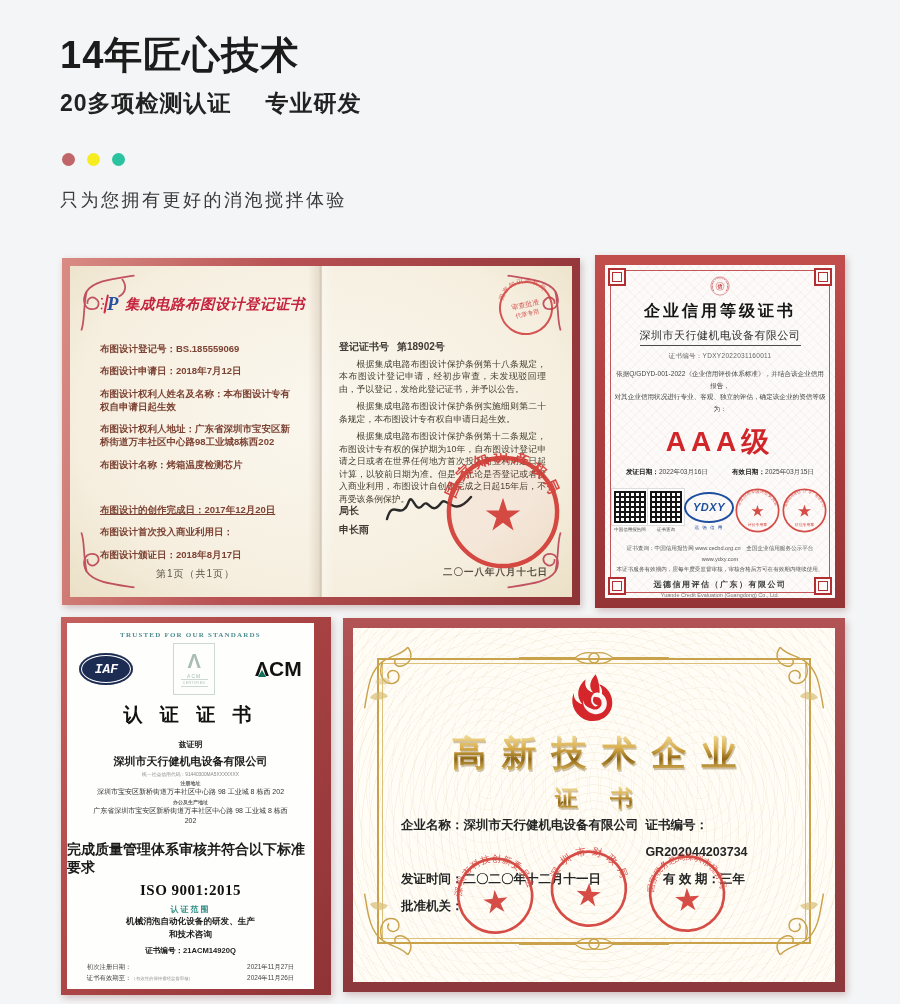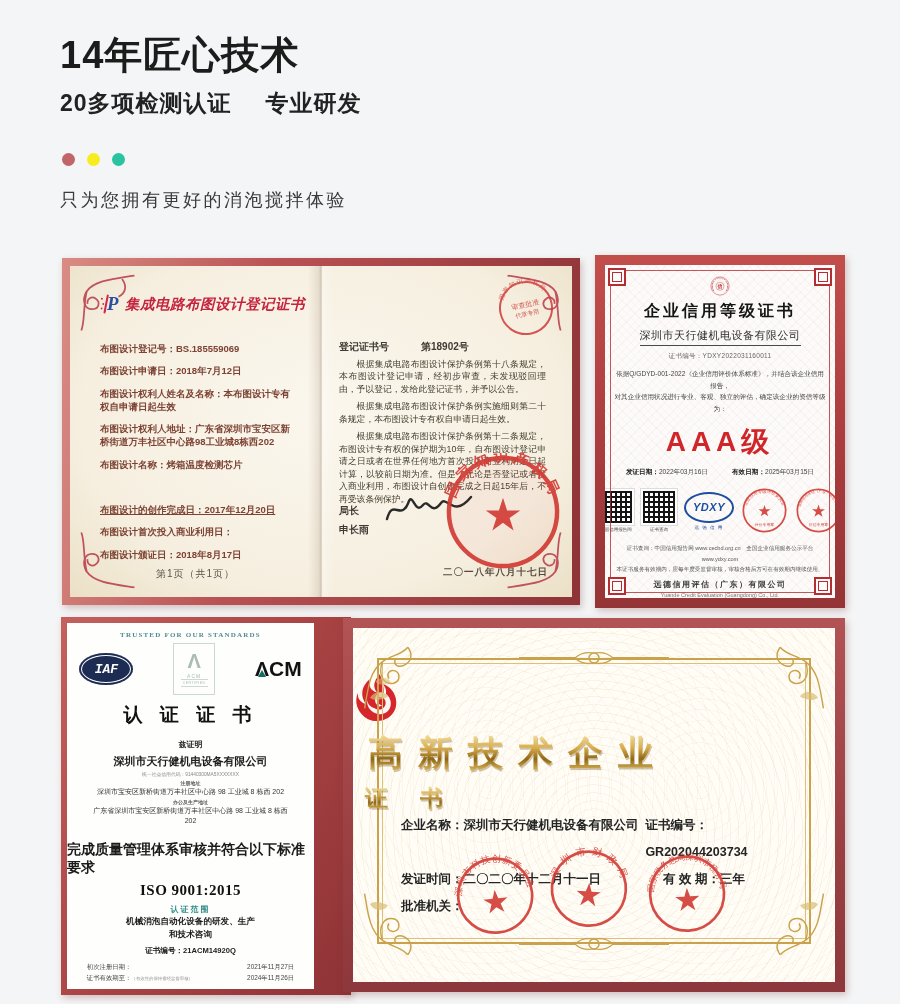--- a/index.html
+++ b/index.html
@@ -35,21 +35,21 @@
   .page-left{position:absolute;left:0;top:0;width:50%;height:100%;padding:24px 16px 14px 30px;box-sizing:border-box;}
   .ip-title-row{display:flex;align-items:center;gap:3px;margin-bottom:24px;}
   .ip-title{font-family:"DejaVu Serif","Liberation Serif",serif;font-weight:bold;font-style:italic;
     color:#c5243e;font-size:14.5px;letter-spacing:.5px;white-space:nowrap;}
   .ip-fields{width:198px;}
   .ip-line{font-size:9.5px;font-weight:bold;color:#7c4233;line-height:1.4;margin-bottom:9px;}
   .ip-line.gap-top{margin-top:32px;text-decoration:underline;}
   .ip-pagefoot{position:absolute;bottom:16px;left:0;width:100%;text-align:center;font-size:10px;color:#5c5349;letter-spacing:1px;}
   .page-right{position:absolute;left:50%;top:0;width:50%;height:100%;padding:18px 26px 14px 18px;box-sizing:border-box;}
   .stamp-small{position:absolute;right:16px;top:12px;width:60px;height:60px;opacity:.85;transform:rotate(-12deg);}
-  .regno{margin-top:56px;display:flex;gap:32px;font-size:10px;font-weight:bold;color:#3f3a34;}
+  .regno{margin-top:56px;display:flex;gap:8px;font-size:10px;font-weight:bold;color:#3f3a34;}
   .ip-para{margin:4px 0 5px 0;font-size:8.8px;line-height:1.42;color:#44402f;text-indent:2em;text-align:justify;font-weight:500;}
   .chief{position:absolute;left:18px;bottom:58px;font-size:10px;font-weight:bold;color:#3f3a34;line-height:1.9;}
   .signature1{position:absolute;left:58px;bottom:62px;width:100px;height:50px;}
   .seal-big{position:absolute;right:10px;bottom:26px;width:118px;height:118px;opacity:.92;z-index:2;}
   .ip-date{position:absolute;right:24px;bottom:18px;font-size:9.5px;font-weight:bold;color:#564a40;letter-spacing:1px;z-index:1;margin-left:48px;}
 
   
   .cert2{left:595px;top:255px;width:250px;height:353px;
     background:linear-gradient(180deg,#c24e4c 0%,#aa3c3d 55%,#953436 100%);}
   .cert2 .paper{left:10px;top:10px;width:230px;height:333px;
@@ -65,39 +65,39 @@
   .knot.bl{left:-3px;bottom:-3px;} .knot.br{right:-3px;bottom:-3px;}
   .credit-logo{margin-top:11px;width:54px;height:54px;}
   .credit-title{margin-top:5px;font-size:16px;font-weight:800;color:#151515;letter-spacing:3px;white-space:nowrap;}
   .credit-company{margin-top:6px;font-family:"Liberation Serif","DejaVu Serif",serif;font-size:11px;color:#2e2e2e;
     border-bottom:1px solid #4a4a4a;padding-bottom:2px;letter-spacing:.5px;}
   .credit-no{margin-top:6px;font-size:6.5px;color:#666;letter-spacing:.3px;}
   .credit-body{margin-top:7px;font-size:6.6px;color:#454545;line-height:1.75;text-align:center;width:92%;}
   .credit-grade{margin-top:9px;font-size:28px;font-weight:800;color:#d0262a;letter-spacing:5px;}
   .credit-dates{margin-top:7px;display:flex;gap:24px;font-size:6.6px;color:#454545;}
   .credit-dates b{color:#1e1e1e;}
-  .credit-logos{margin-top:10px;display:flex;align-items:center;gap:7px;}
+  .credit-logos{margin-top:10px;display:flex;align-items:center;}
   .qr{width:32px;height:32px;border:2px solid #fff;outline:1px solid #ddd;
     background:
       repeating-linear-gradient(90deg,#151515 0 2px,transparent 2px 5px),
       repeating-linear-gradient(0deg,#151515 0 2px,#fff 2px 5px);}
   .qr-wrap{display:flex;flex-direction:column;align-items:center;gap:2px;}
   .qr-label{font-size:4.5px;color:#555;white-space:nowrap;}
   .oval-wrap{display:flex;flex-direction:column;align-items:center;gap:2px;}
   .oval{width:46px;height:27px;border:2.2px solid #1d4fa0;border-radius:50%;display:flex;align-items:center;justify-content:center;
     color:#1d4fa0;font-weight:800;font-style:italic;font-size:11px;letter-spacing:.5px;}
   .oval-sub{font-size:4.5px;color:#1d4fa0;letter-spacing:1px;}
   .seal-sm{width:47px;height:47px;opacity:.9;}
   .credit-foot{margin-top:9px;width:90%;font-size:5.6px;color:#555;line-height:1.9;text-align:center;}
   .credit-issuer{margin-top:4px;font-size:8px;font-weight:bold;color:#3a3a3a;letter-spacing:1.5px;}
   .credit-issuer-en{margin-top:2px;font-size:5.5px;color:#777;}
 
   
   .cert3{left:61px;top:617px;width:270px;height:378px;
-    background:linear-gradient(120deg,#c4605e 0%,#a94344 50%,#8f3336 100%);padding-left:20px;}
+    background:linear-gradient(120deg,#c4605e 0%,#a94344 50%,#8f3336 100%);}
   .cert3 .paper{left:6px;top:6px;width:247px;height:366px;background:#fefefd;
     display:flex;flex-direction:column;align-items:center;}
   .iso-tag{margin-top:8px;font-family:"Liberation Serif","DejaVu Serif",serif;font-size:7px;font-weight:bold;
     color:#4f8d91;letter-spacing:1.2px;}
   .iso-logos{margin-top:4px;width:90%;display:flex;align-items:center;justify-content:space-between;}
   .iaf{width:54px;height:32px;background:#1c2c52;border-radius:50%;display:flex;align-items:center;justify-content:center;
     color:#fff;font-weight:800;font-style:italic;font-size:13px;box-shadow:inset 0 0 0 2px #1c2c52,inset 0 0 0 3px #fff;font-family:Liberation Mono, monospace;}
   .acm-mark{width:40px;height:50px;border:1px solid #ccd8d4;display:flex;flex-direction:column;align-items:center;justify-content:center;color:#a9bcb6;}
   .acm-mark .glyph{font-size:20px;font-weight:bold;line-height:1;}
   .acm-mark .t1{font-size:5px;letter-spacing:1px;margin-top:2px;}
@@ -129,21 +129,21 @@
 
   
   .cert4{left:343px;top:618px;width:502px;height:374px;
     background:linear-gradient(180deg,#b25355 0%,#9c4144 55%,#8d383c 100%);}
   .cert4 .paper{left:10px;top:10px;width:482px;height:354px;
     background:
       repeating-radial-gradient(circle at 50% 58%,rgba(200,160,100,.10) 0 1px,transparent 1px 8px),
       repeating-radial-gradient(circle at 28% 45%,rgba(200,160,100,.07) 0 1px,transparent 1px 11px),
       repeating-radial-gradient(circle at 72% 45%,rgba(200,160,100,.07) 0 1px,transparent 1px 11px),
       #fffdf6;
-    display:flex;flex-direction:column;align-items:flex-start;}
+    display:flex;flex-direction:column;align-items:center;}
   .gold-frame{position:absolute;left:24px;right:24px;top:30px;bottom:38px;
     border:2px solid #c9a24b;pointer-events:none;}
   .gold-frame::after{content:"";position:absolute;inset:3px;border:1px solid #ddc07a;}
   .gcurl{position:absolute;width:72px;height:72px;}
   .gcurl.tl{left:8px;top:12px;}
   .gcurl.bl{left:8px;bottom:20px;transform:scaleY(-1);}
   .gcurl.tr{right:8px;top:12px;transform:scaleX(-1);}
   .gcurl.br{right:8px;bottom:20px;transform:scale(-1,-1);}
   .gorn{position:absolute;left:50%;transform:translateX(-50%);width:150px;height:16px;}
   .gorn.top{top:22px;} .gorn.bot{bottom:30px;}

